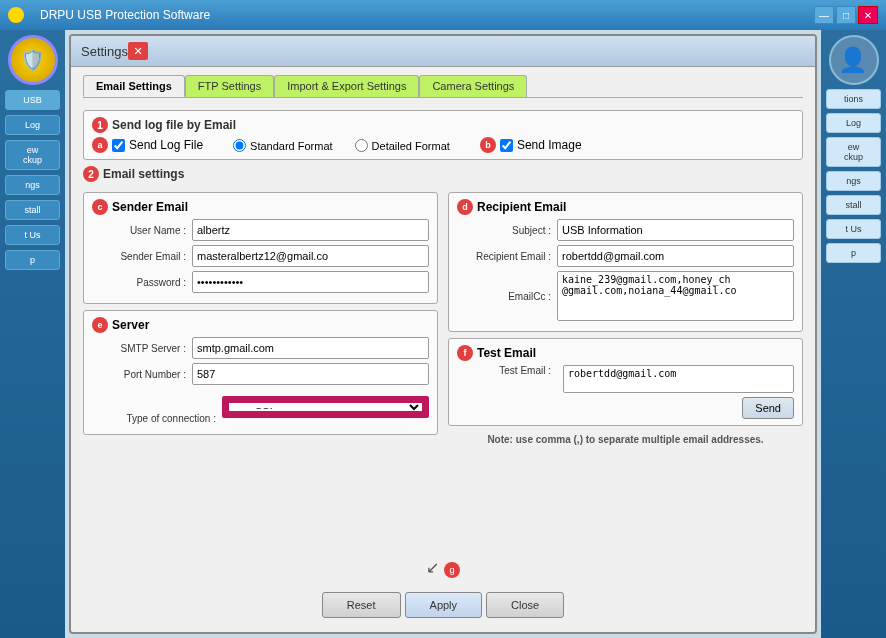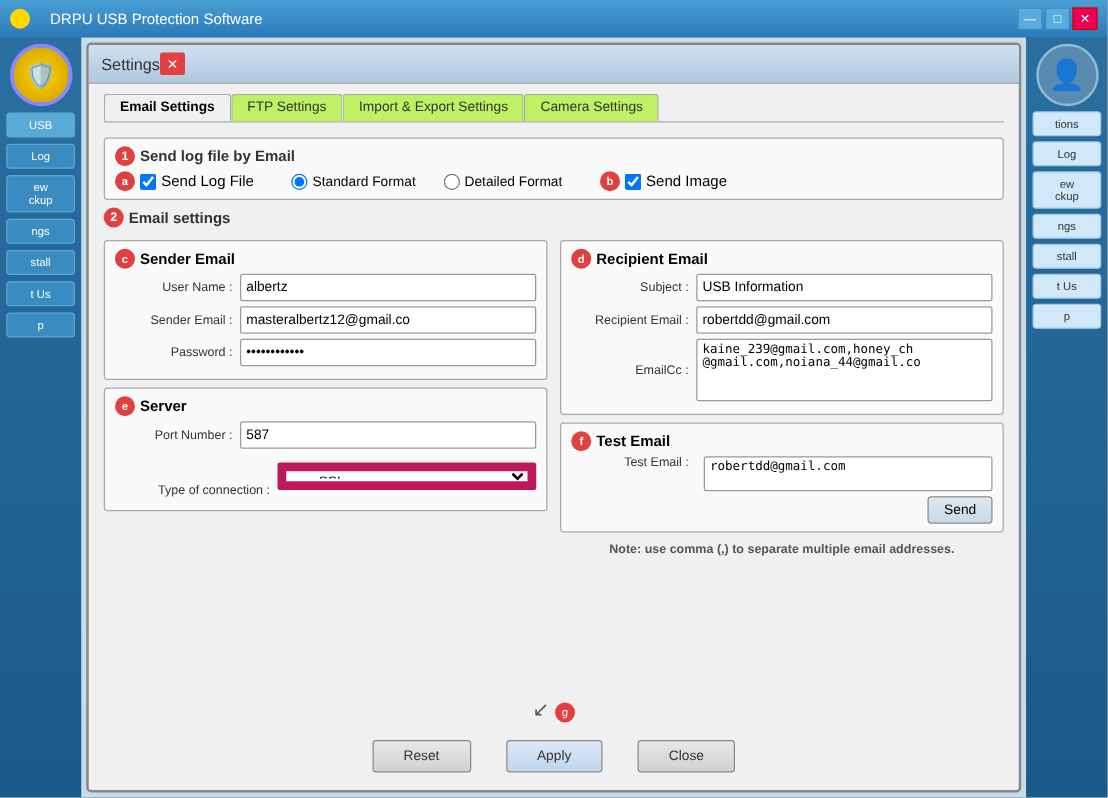--- a/index.html
+++ b/index.html
@@ -357,21 +357,21 @@
       font-size: 10px;
       color: #555;
       text-align: center;
       margin-top: 2px;
       font-weight: bold;
     }
 
     .bottom-buttons {
       display: flex;
       justify-content: center;
-      gap: 28px;
+      gap: 4px;
       padding: 8px 0 6px;
     }
 
     
     .arrow-indicator {
       text-align: center;
       font-size: 16px;
       color: #555;
       margin-top: -4px;
     }
@@ -477,20 +477,24 @@
                 <input class="form-input" type="password" value="••••••••••••" style="">
               </div>
             </div>
 
             <div class="server-section">
               <div class="server-title">
                 <div class="circle-letter">e</div>
                 <span>Server</span>
               </div>
               <div class="form-row">
+                <span class="form-label">SMTP Server :</span>
+                <input class="form-input" type="text" value="smtp.gmail.com" style="">
+              </div>
+              <div class="form-row">
                 <span class="form-label">Port Number :</span>
                 <input class="form-input" type="text" value="587" style="">
               </div>
               <div class="form-row">
                 <span class="form-label" style="width:130px;margin-top:24px;">Type of connection :</span>
                 <select class="form-select">
                   <option>SSL</option>
                   <option>TLS</option>
                   <option>None</option>
                 </select>

